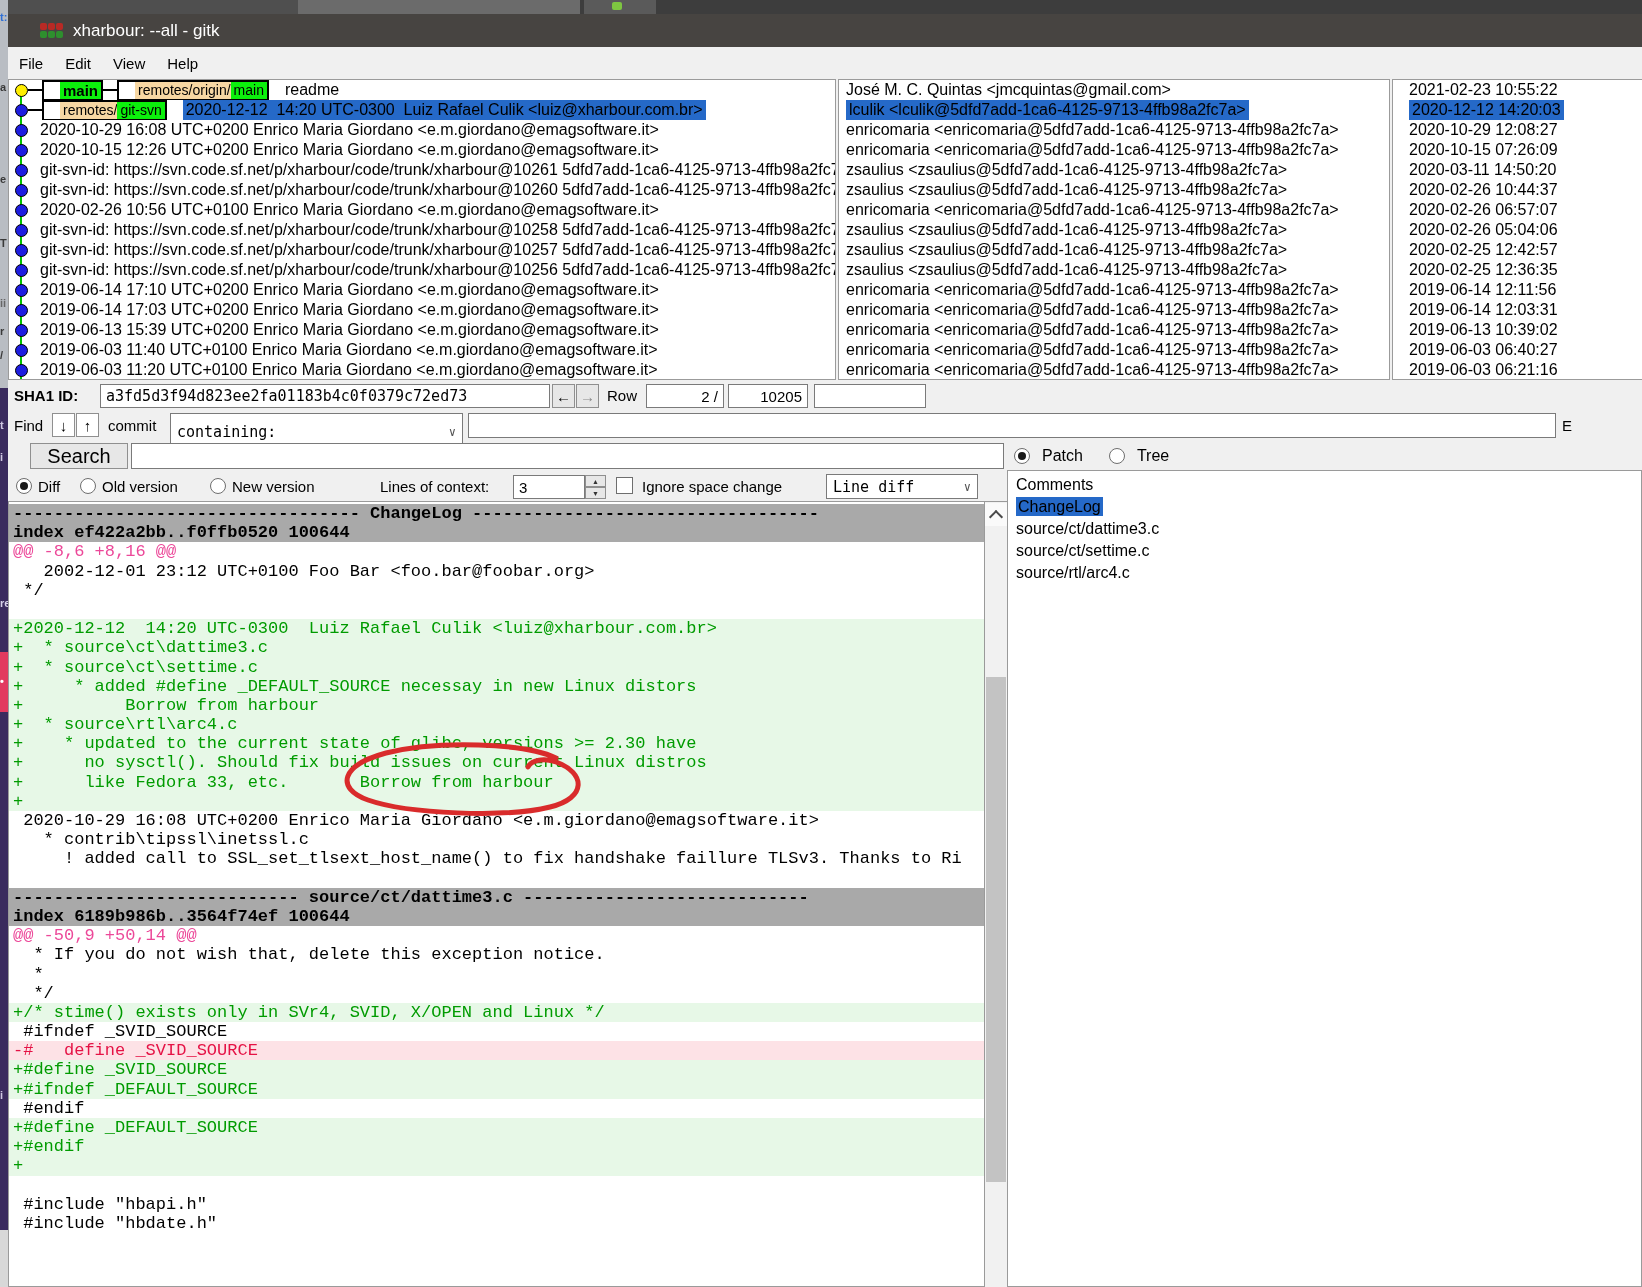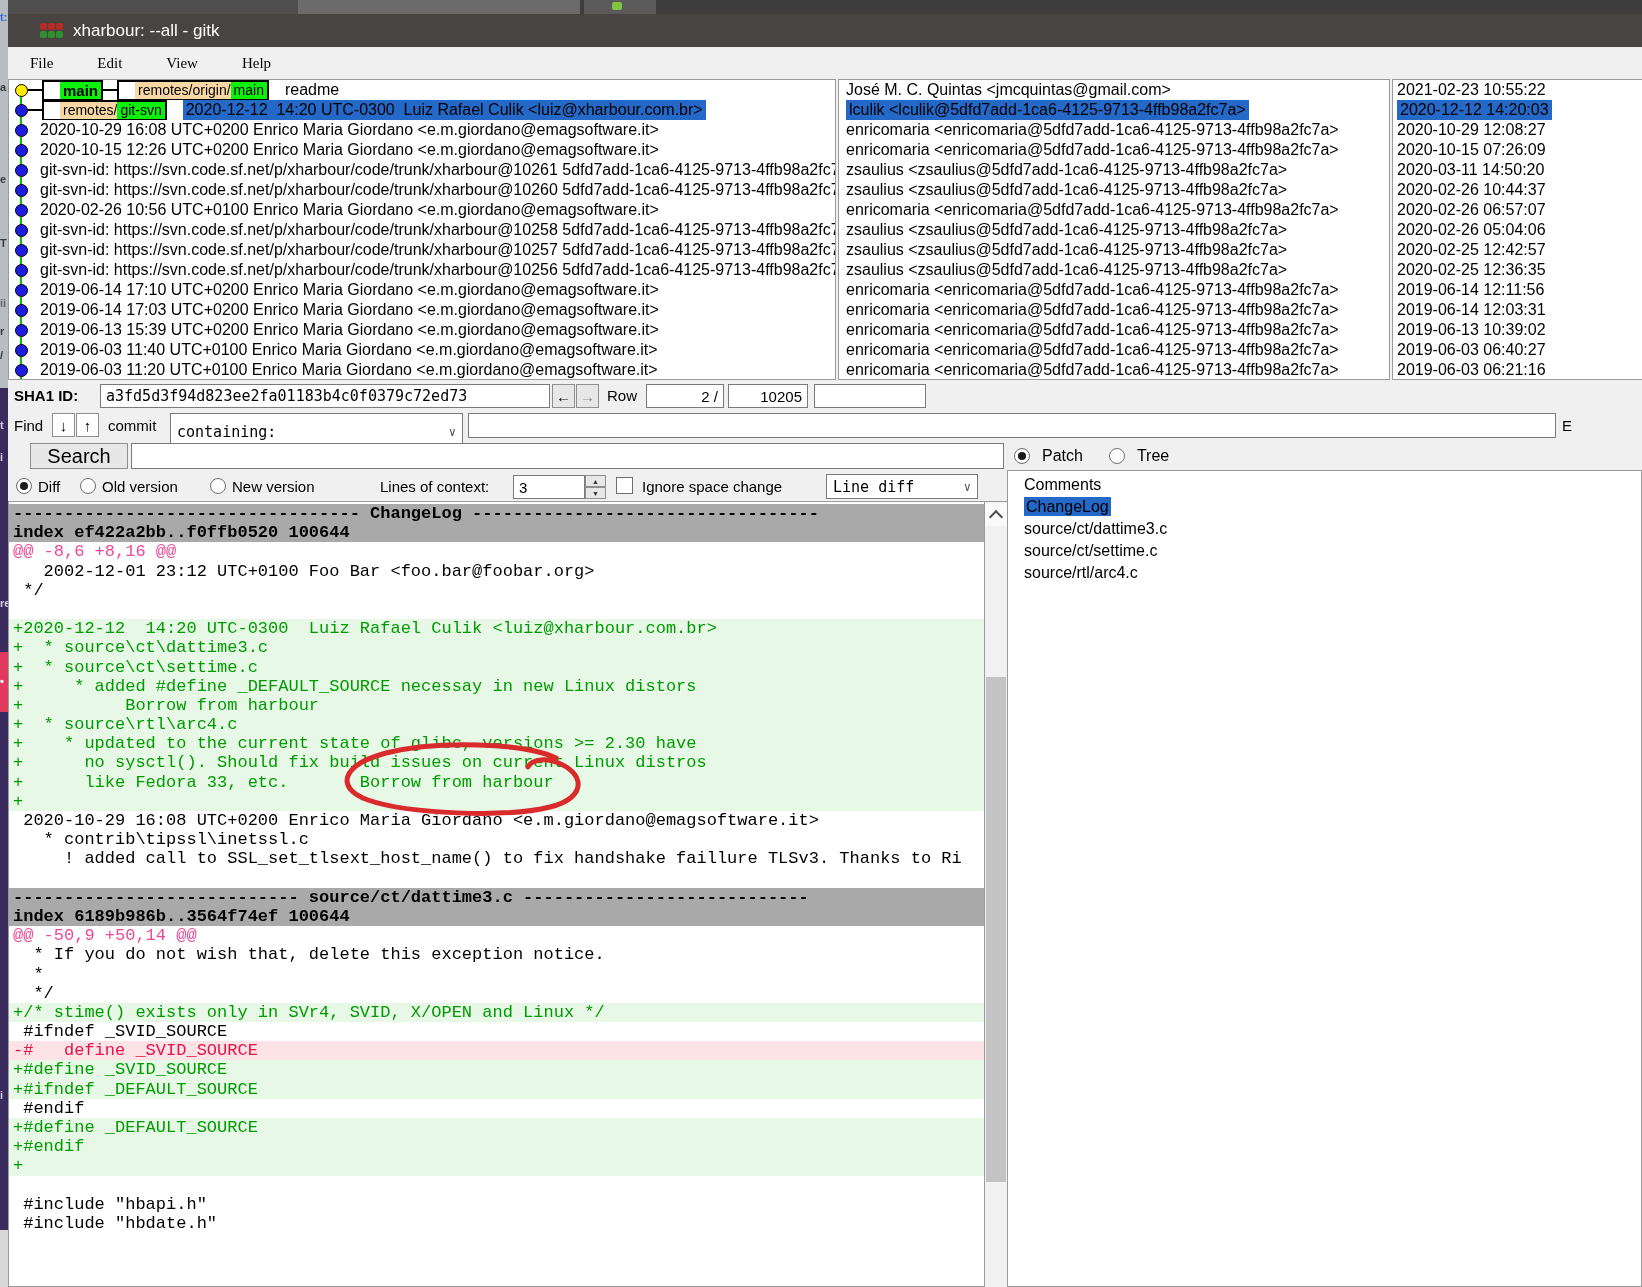--- a/index.html
+++ b/index.html
@@ -14,21 +14,21 @@
   
   .titlebar{position:absolute;left:8px;top:14px;width:1634px;height:33px;background:#474441;
             display:flex;align-items:center;color:#fff;font-size:17px;}
   .appicon{width:24px;height:16px;margin:0 9px 0 32px;display:grid;
            grid-template-columns:7px 7px 7px;grid-template-rows:7px 7px;gap:1px;}
   .appicon i{border-radius:2px;}
   .appicon i.r{background:#b82a25;}
   .appicon i.g{background:#2e8f2e;}
   .menubar{position:absolute;left:8px;top:47px;width:1634px;height:32px;background:#f0f0f0;
            display:flex;align-items:center;font-size:15px;color:#000;border-bottom:1px solid #e3e3e3;}
-  .menubar span{padding:0 22px;font-family:Liberation Serif, serif;}
+  .menubar span{padding:0 11px;}
   
   .clist-bg{position:absolute;left:8px;top:79px;width:1634px;height:302px;background:#f0f0f0;}
   .cpane{position:absolute;top:79px;height:299px;background:#fff;border:1px solid #9b9b9b;
          overflow:hidden;font-size:16px;color:#000;}
   .cpane .graphline{position:absolute;left:11px;top:10px;bottom:0;width:2px;background:#00c400;}
   .crow{position:relative;height:20px;line-height:20px;white-space:pre;display:flex;align-items:center;overflow:hidden;}
   .crow .txt{white-space:pre;}
   .node{flex:none;width:13px;height:13px;border-radius:50%;border:1px solid #000;margin-left:6px;margin-right:12px;box-sizing:border-box;}
   .node.blue{background:#1d1ddf;}
   .node.yellow{background:#ffee00;}
@@ -72,21 +72,21 @@
   .scrollbar{position:absolute;left:985px;top:501px;width:22px;height:786px;background:#f1f1f1;
              border-top:1px solid #9a9a9a;box-sizing:border-box;}
   .sb-arrow{position:absolute;left:0;top:1px;width:22px;height:23px;background:#fafafa;
             display:flex;align-items:center;justify-content:center;}
   .sb-chev{width:8px;height:8px;border-left:2px solid #4a4a4a;border-top:2px solid #4a4a4a;
            transform:rotate(45deg);margin-top:4px;}
   .sb-thumb{position:absolute;left:1px;top:175px;width:20px;height:505px;background:#c3c3c3;}
   
   .rpanel-bg{position:absolute;left:1007px;top:440px;width:635px;height:30px;background:#f0f0f0;}
   .filelist{position:absolute;left:1007px;top:470px;width:635px;height:817px;background:#fff;
-            border:1px solid #9a9a9a;box-sizing:border-box;font-size:16px;overflow:hidden;padding-top:3px;padding-left:8px;}
+            border:1px solid #9a9a9a;box-sizing:border-box;font-size:16px;overflow:hidden;padding-top:3px;}
   .fitem{height:22px;line-height:22px;padding-left:8px;}
   .fitem .fsel{background:#2569c8;color:#000;padding:1px 2px;}
   
   .overlay{position:absolute;left:0;top:0;width:1642px;height:1287px;pointer-events:none;}
 </style>
 </head>
 <body>
 
 <div id="stage">
 
@@ -171,21 +171,21 @@
         <div class="crow"><span class="txt">zsaulius &lt;zsaulius@5dfd7add-1ca6-4125-9713-4ffb98a2fc7a&gt;</span></div>
         <div class="crow"><span class="txt">zsaulius &lt;zsaulius@5dfd7add-1ca6-4125-9713-4ffb98a2fc7a&gt;</span></div>
         <div class="crow"><span class="txt">enricomaria &lt;enricomaria@5dfd7add-1ca6-4125-9713-4ffb98a2fc7a&gt;</span></div>
         <div class="crow"><span class="txt">enricomaria &lt;enricomaria@5dfd7add-1ca6-4125-9713-4ffb98a2fc7a&gt;</span></div>
         <div class="crow"><span class="txt">enricomaria &lt;enricomaria@5dfd7add-1ca6-4125-9713-4ffb98a2fc7a&gt;</span></div>
         <div class="crow"><span class="txt">enricomaria &lt;enricomaria@5dfd7add-1ca6-4125-9713-4ffb98a2fc7a&gt;</span></div>
         <div class="crow"><span class="txt">enricomaria &lt;enricomaria@5dfd7add-1ca6-4125-9713-4ffb98a2fc7a&gt;</span></div>
       </div>
   </div>
   <div class="cpane" style="left:1392px;width:250px;">
-    <div id="date-rows" style="padding-left:4px;">
+    <div id="date-rows" style="padding-left:16px;">
         <div class="crow"><span class="txt">2021-02-23 10:55:22</span></div>
         <div class="crow"><span class="txt sel">2020-12-12 14:20:03</span></div>
         <div class="crow"><span class="txt">2020-10-29 12:08:27</span></div>
         <div class="crow"><span class="txt">2020-10-15 07:26:09</span></div>
         <div class="crow"><span class="txt">2020-03-11 14:50:20</span></div>
         <div class="crow"><span class="txt">2020-02-26 10:44:37</span></div>
         <div class="crow"><span class="txt">2020-02-26 06:57:07</span></div>
         <div class="crow"><span class="txt">2020-02-26 05:04:06</span></div>
         <div class="crow"><span class="txt">2020-02-25 12:42:57</span></div>
         <div class="crow"><span class="txt">2020-02-25 12:36:35</span></div>

